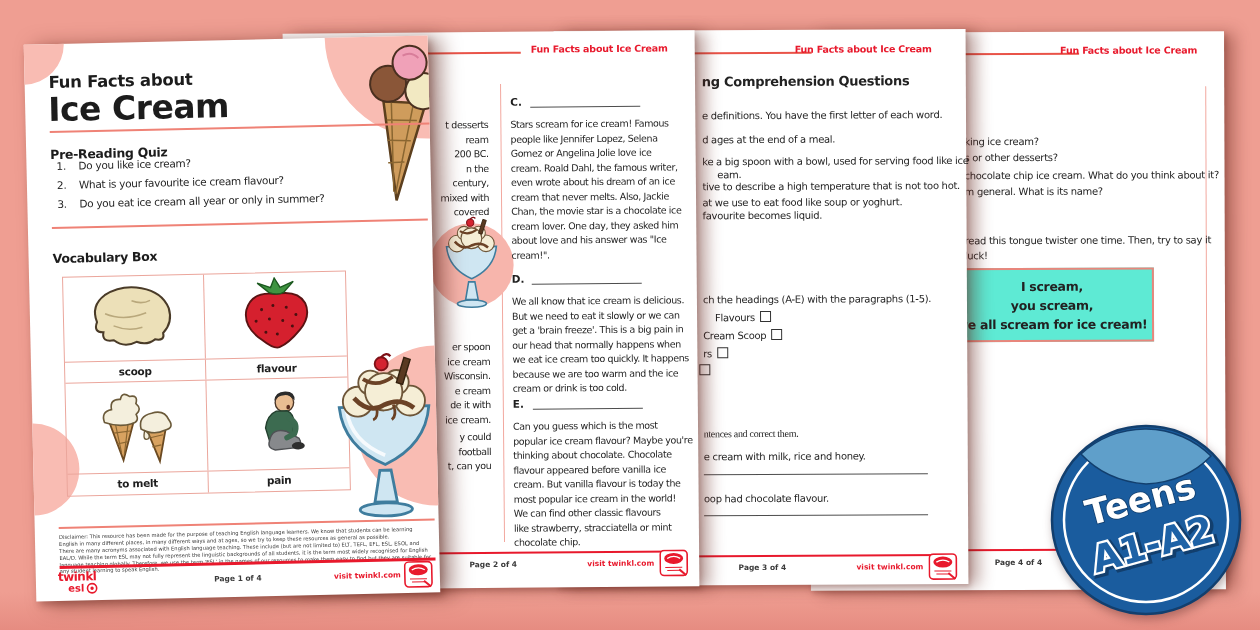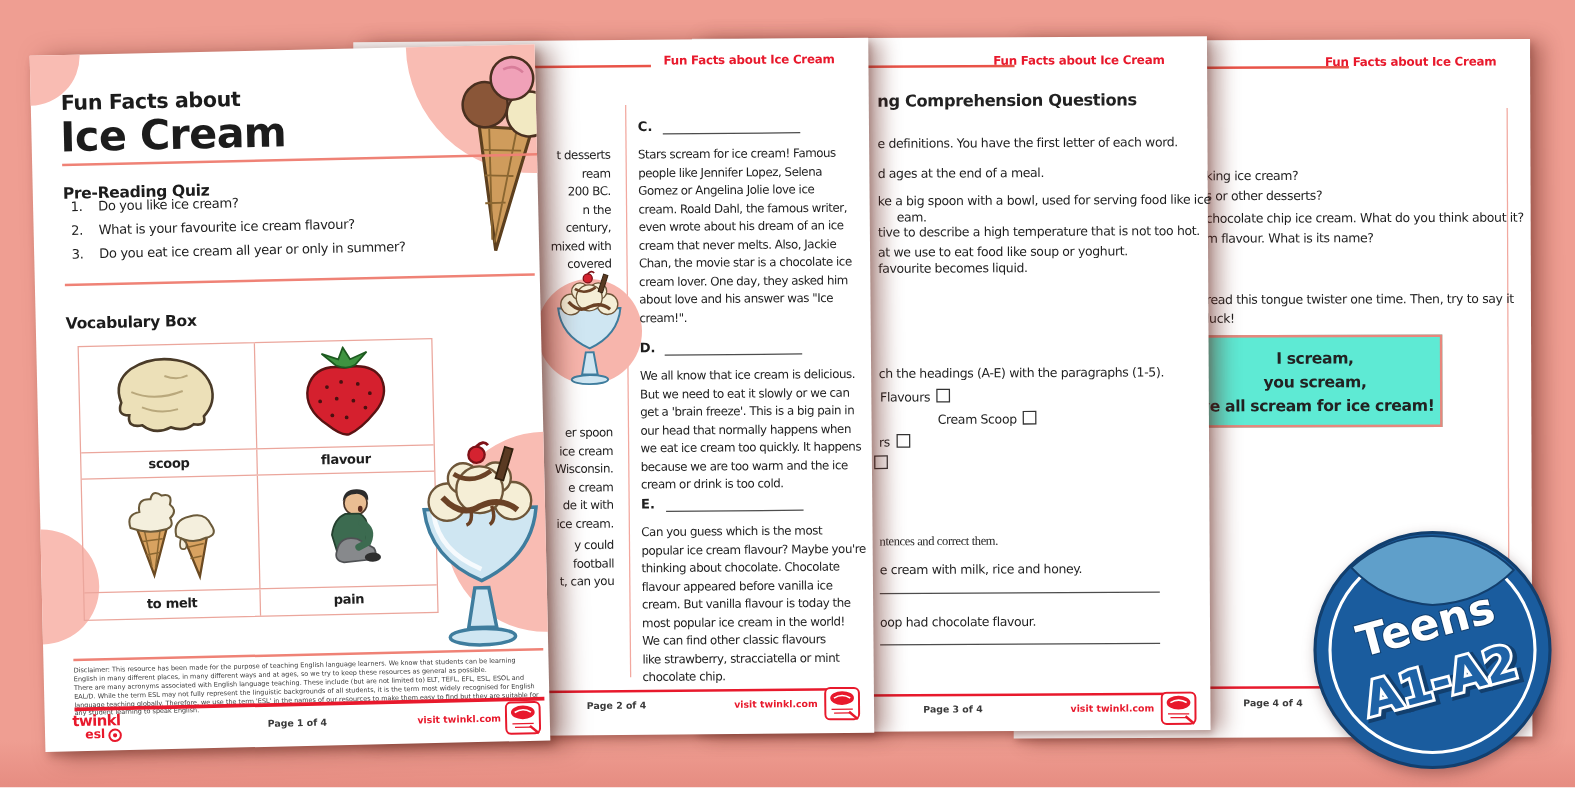--- a/index.html
+++ b/index.html
@@ -35,21 +35,21 @@
 
 <div id="stage">
 
   <div class="sheet" style="left:810px;top:32px;width:415px;height:558px;z-index:10;transform:rotate(-0.2deg);">
     <div class="hdr-rule" style="left:60px;top:21px;width:210px;"></div>
     <div class="hdr-text" style="right:27px;top:13px;width:160px;">Fun Facts about Ice Cream</div>
     <div class="vline" style="left:396px;top:55px;height:445px;"></div>
     <div class="body-line" style="left:155px;top:104px;">king ice cream?</div>
     <div class="body-line" style="left:155px;top:120px;">s or other desserts?</div>
     <div class="body-line" style="left:155px;top:138px;">chocolate chip ice cream. What do you think about it?</div>
-    <div class="body-line" style="left:155px;top:154px;">m flavour. What is its name?</div>
+    <div class="body-line" style="left:155px;top:154px;">m general. What is its name?</div>
     <div class="body-line" style="left:155px;top:203px;">read this tongue twister one time. Then, try to say it</div>
     <div class="body-line" style="left:155px;top:218px;">luck!</div>
     <div style="position:absolute;left:140px;top:236px;width:204px;height:74px;background:#5eead4;border:2px solid #e8867c;box-sizing:border-box;">
       <div style="position:absolute;left:0;right:0;top:7px;text-align:center;font-size:12.5px;font-weight:600;line-height:19px;letter-spacing:-.3px;color:#222;white-space:pre-line;">I scream,
 you scream,
 we all scream for ice cream!</div>
     </div>
     <div class="redline" style="left:24px;top:517px;width:367px;"></div>
     <div class="pg-num" style="left:0;right:0;top:526px;">Page 4 of 4</div>
     <div class="visit" style="right:48px;top:526px;">visit twinkl.com</div>
@@ -67,22 +67,22 @@
     <div class="hdr-text" style="right:34px;top:14px;width:160px;">Fun Facts about Ice Cream</div>
     <div style="position:absolute;left:148px;top:44px;font-size:13px;font-weight:800;letter-spacing:-.3px;color:#222;white-space:nowrap;">ng Comprehension Questions</div>
     <div class="body-line" style="left:148px;top:80px;">e definitions. You have the first letter of each word.</div>
     <div class="body-line" style="left:148px;top:104px;">d ages at the end of a meal.</div>
     <div class="body-line" style="left:148px;top:126px;">ke a big spoon with a bowl, used for serving food like ice</div>
     <div class="body-line" style="left:163px;top:139px;">eam.</div>
     <div class="body-line" style="left:148px;top:151px;">tive to describe a high temperature that is not too hot.</div>
     <div class="body-line" style="left:148px;top:167px;">at we use to eat food like soup or yoghurt.</div>
     <div class="body-line" style="left:148px;top:180px;">favourite becomes liquid.</div>
     <div class="body-line" style="left:148px;top:264px;">ch the headings (A-E) with the paragraphs (1-5).</div>
-    <div class="body-line" style="left:149px;top:281px;"><span>Flavours</span><span class="checkbox"></span></div>
-    <div class="body-line" style="left:148px;top:299px;margin-left:47px;"><span>Cream Scoop</span><span class="checkbox"></span></div>
+    <div class="body-line" style="left:160px;top:281px;"><span>Flavours</span><span class="checkbox"></span></div>
+    <div class="body-line" style="left:148px;top:299px;"><span>Cream Scoop</span><span class="checkbox"></span></div>
     <div class="body-line" style="left:148px;top:317px;"><span>rs</span><span class="checkbox"></span></div>
     <div class="body-line" style="left:144px;top:334px;"><span class="checkbox" style="margin-left:0;"></span></div>
     <div class="body-line" style="left:148px;top:398px;font-family:Liberation Serif, serif;">ntences and correct them.</div>
     <div class="body-line" style="left:148px;top:421px;">e cream with milk, rice and honey.</div>
     <div class="uline" style="left:148px;top:444px;width:224px;"></div>
     <div class="body-line" style="left:148px;top:463px;">oop had chocolate flavour.</div>
     <div class="uline" style="left:148px;top:485px;width:224px;"></div>
     <div class="redline" style="left:24px;top:525px;width:364px;"></div>
     <div class="pg-num" style="left:0;right:0;top:533px;">Page 3 of 4</div>
     <div class="visit" style="right:45px;top:533px;">visit twinkl.com</div>

